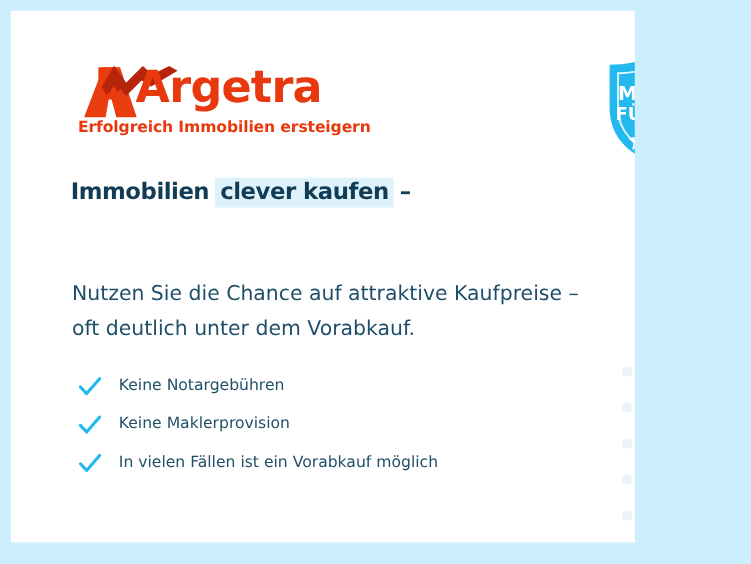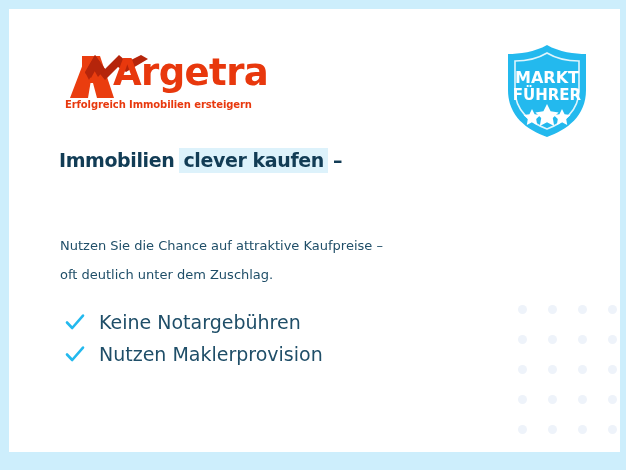--- a/index.html
+++ b/index.html
@@ -20,21 +20,21 @@
     left: 0; top: 0;
     width: 626px;
     height: 470px;
     background: #cdeefc;
   }
 
   .card {
     position: absolute;
     left: 9px;
     top: 9px;
-    width: 611px;
+    width: 520px;
     height: 443px;
     background: #ffffff;
     overflow: hidden;
   }
 
   
   .dot-grid {
     position: absolute;
     left: 509px;
     top: 296px;
@@ -76,21 +76,21 @@
     color: #e8380d;
     line-height: 44px;
     white-space: nowrap;
   }
   .logo-tagline {
     position: absolute;
     left: 1px;
     top: 49px;
     font-family: "DejaVu Sans", sans-serif;
     font-weight: bold;
-    font-size: 10px;
+    font-size: 13px;
     letter-spacing: -0.1px;
     color: #e8380d;
     white-space: nowrap;
   }
 
   
   .badge {
     position: absolute;
     left: 490px;
     top: 33px;
@@ -122,21 +122,21 @@
   }
 
   
   .subhead {
     position: absolute;
     left: 51px;
     top: 222px;
     width: 530px;
     font-family: "DejaVu Sans", sans-serif;
     font-weight: normal;
-    font-size: 13px;
+    font-size: 17px;
     line-height: 29px;
     color: #1f4e68;
   }
   .subhead .sub-line { display: block; white-space: nowrap; }
 
   
   .bullets {
     position: absolute;
     left: 56px;
     top: 297px;
@@ -151,21 +151,21 @@
   }
   .check-icon {
     position: absolute;
     left: 0;
     top: 7px;
     width: 20px;
     height: 18px;
   }
   .bullet-label {
     font-family: "DejaVu Sans", sans-serif;
-    font-size: 19px;
+    font-size: 13px;
     color: #1f4e68;
     white-space: nowrap;
     line-height: 18px;
   }
 </style>
 </head>
 <body>
 
 <div class="frame">
   <div class="card">
@@ -217,36 +217,44 @@
         <polygon points="63,67 65.6,72.2 71.4,73 67.2,77.1 68.2,82.9 63,80.2 57.8,82.9 58.8,77.1 54.6,73 60.4,72.2" fill="#ffffff"></polygon>
       </svg>
     </div>
 
     <div class="headline">
       <span class="hl-line"><span>Immobilien </span><span class="hl-mark">clever kaufen</span><span> –</span></span>
     </div>
 
     <div class="subhead">
       <span class="sub-line">Nutzen Sie die Chance auf attraktive Kaufpreise –</span>
-      <span class="sub-line">oft deutlich unter dem Zuschlag.</span>
+      <span class="sub-line">oft deutlich unter dem Vorabkauf.</span>
     </div>
 
     <div class="bullets">
       <div class="bullet">
         <span class="check-icon">
           <svg viewBox="0 0 20 18" width="20" height="18" xmlns="http://www.w3.org/2000/svg">
             <polyline points="2,9.5 7.2,15 18,2.6" fill="none" stroke="#23b9ee" stroke-width="2.6" stroke-linecap="round" stroke-linejoin="round"></polyline>
           </svg>
         </span>
         <span class="bullet-label">Keine Notargebühren</span>
       </div>
       <div class="bullet">
         <span class="check-icon">
           <svg viewBox="0 0 20 18" width="20" height="18" xmlns="http://www.w3.org/2000/svg">
             <polyline points="2,9.5 7.2,15 18,2.6" fill="none" stroke="#23b9ee" stroke-width="2.6" stroke-linecap="round" stroke-linejoin="round"></polyline>
           </svg>
         </span>
-        <span class="bullet-label">Nutzen Maklerprovision</span>
+        <span class="bullet-label">Keine Maklerprovision</span>
+      </div>
+      <div class="bullet">
+        <span class="check-icon">
+          <svg viewBox="0 0 20 18" width="20" height="18" xmlns="http://www.w3.org/2000/svg">
+            <polyline points="2,9.5 7.2,15 18,2.6" fill="none" stroke="#23b9ee" stroke-width="2.6" stroke-linecap="round" stroke-linejoin="round"></polyline>
+          </svg>
+        </span>
+        <span class="bullet-label">In vielen Fällen ist ein Vorabkauf möglich</span>
       </div>
     </div>
 
   </div>
 </div>
 
 </body></html>

